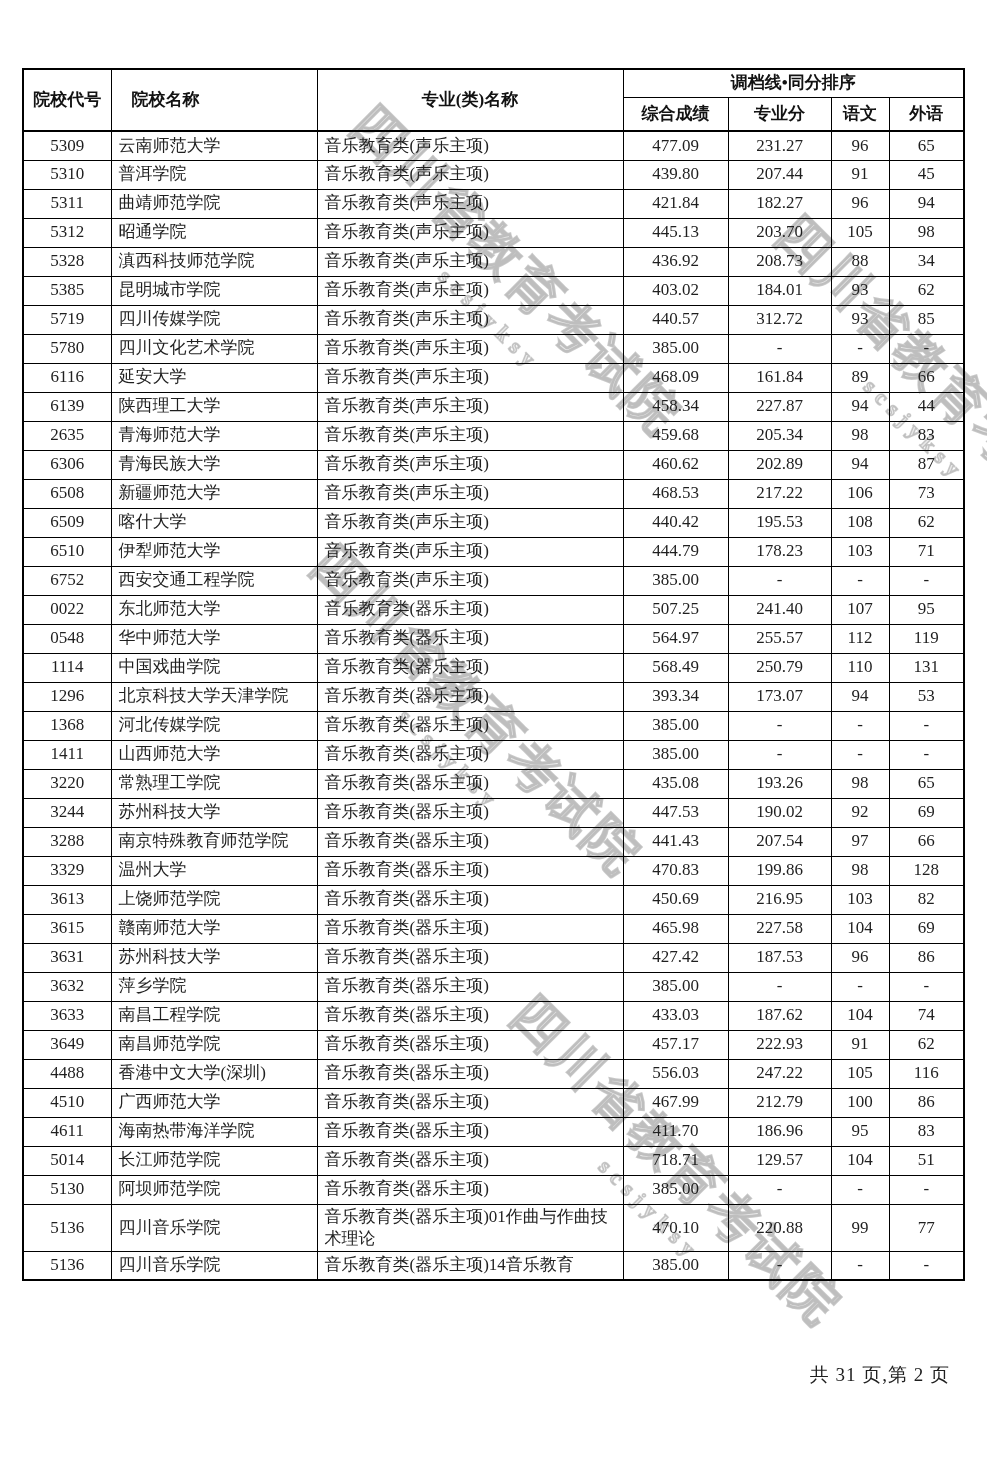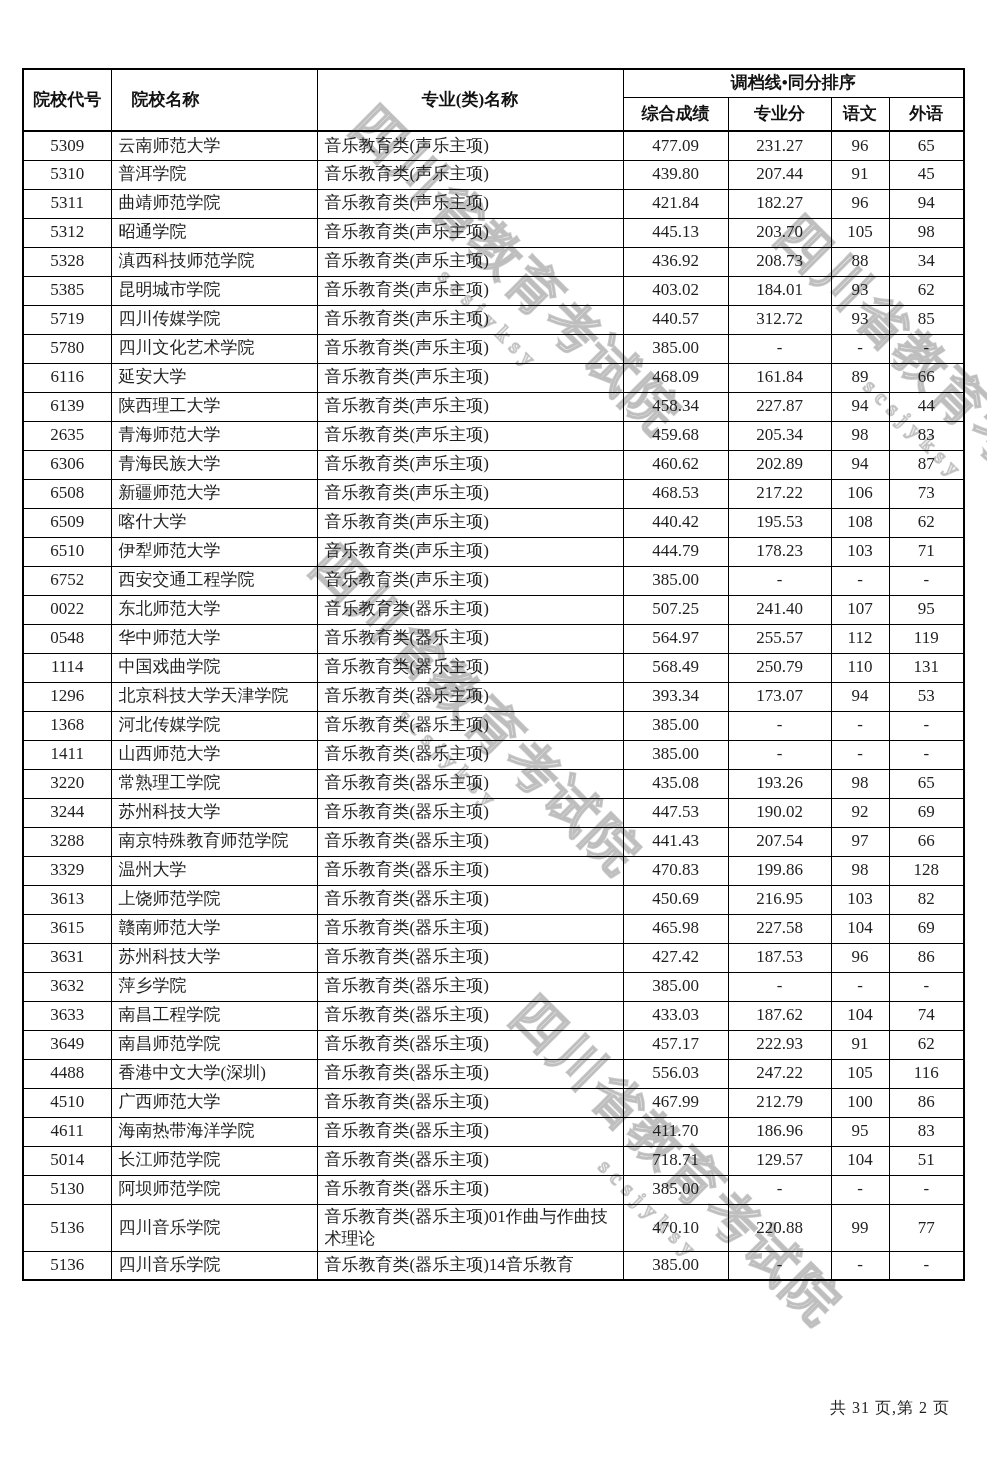--- a/index.html
+++ b/index.html
@@ -63,24 +63,24 @@
   .score-table thead tr.hrow2 { height: 34px; }
   .score-table thead tr.hrow2 th, .score-table th.span2 { border-bottom: 2px solid #000; }
   .score-table th.h-left { text-align: left; padding-left: 20px; }
   .score-table tbody td { height: 29px; padding: 1px 4px; }
   .score-table tbody td.c { text-align: center; }
   .score-table tbody td.l { text-align: left; padding-left: 7px; }
 
   
   .page-footer {
     position: absolute;
-    top: 1398px;
+    top: 1362px;
     right: 37px;
     z-index: 2;
-    font-size: 16px;
+    font-size: 19px;
     color: #1f1f1f;
     letter-spacing: 1px;
   }
 </style>
 </head>
 <body>
 
 <div class="page">
 
   <div class="wm wm1">

